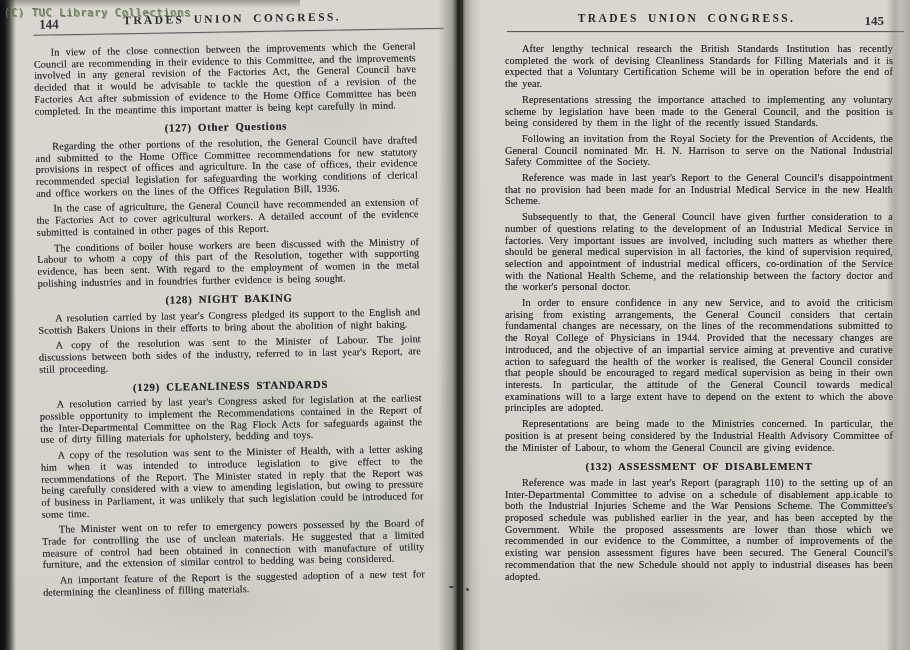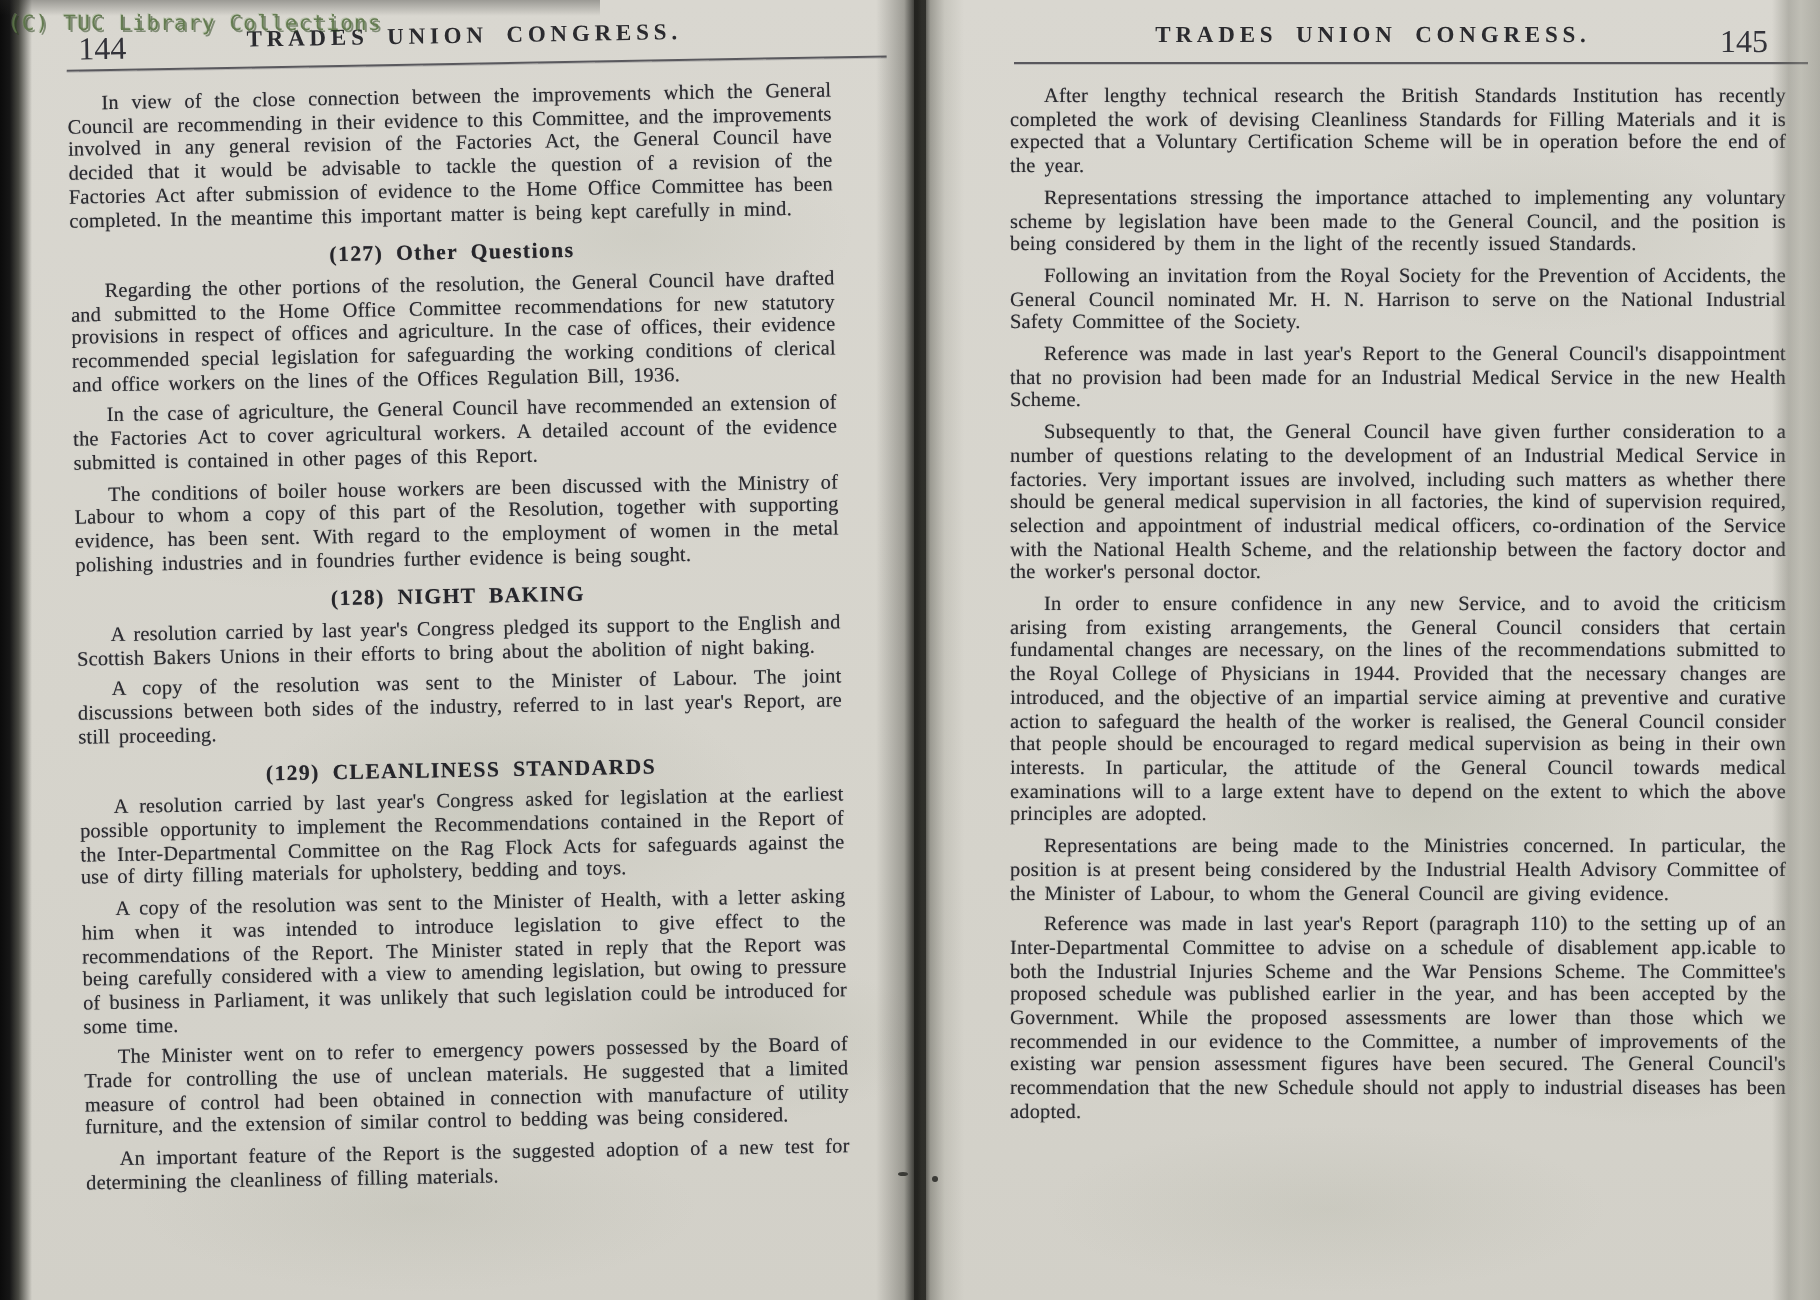--- a/index.html
+++ b/index.html
@@ -28,21 +28,21 @@
   .tilt-left{transform:rotate(-1deg);transform-origin:55% 0;}
 
   
   .page-header{position:relative;height:16px;margin-top:12px;}
   .header-title{
     display:block;text-align:center;
     font-weight:bold;font-size:11.5px;letter-spacing:2.4px;
     color:#2b2b2f;word-spacing:4px;
   }
   .page-num{
-    position:absolute;top:1px;font-weight:normal;font-size:16px;color:#33333a;
+    position:absolute;top:1px;font-weight:bold;font-size:13px;color:#33333a;
   }
   .page-num.num-left{left:32px;}
   .page-num.num-right{right:26px;text-align:right;}
   .rule{height:0;border-top:1.6px solid #43434a;margin-top:3px;opacity:.85;}
   .rule-left{margin-left:26px;margin-right:14px;box-shadow:0 .5px 0 rgba(60,60,70,.25);}
   .rule-right{margin-left:44px;margin-right:6px;box-shadow:0 .5px 0 rgba(60,60,70,.25);}
 
   
   .body-col{
     margin-top:11px;
@@ -141,20 +141,21 @@
       </div>
       <div class="rule rule-right"></div>
       <div class="body-col body-right" id="right-body">
           <p>After lengthy technical research the British Standards Institution has recently completed the work of devising Cleanliness Standards for Filling Materials and it is expected that a Voluntary Certification Scheme will be in operation before the end of the year.</p>
           <p>Representations stressing the importance attached to implementing any voluntary scheme by legislation have been made to the General Council, and the position is being considered by them in the light of the recently issued Standards.</p>
           <p>Following an invitation from the Royal Society for the Prevention of Accidents, the General Council nominated Mr. H. N. Harrison to serve on the National Industrial Safety Committee of the Society.</p>
           <p>Reference was made in last year's Report to the General Council's disappointment that no provision had been made for an Industrial Medical Service in the new Health Scheme.</p>
           <p>Subsequently to that, the General Council have given further consideration to a number of questions relating to the development of an Industrial Medical Service in factories.  Very important issues are involved, including such matters as whether there should be general medical supervision in all factories, the kind of supervision required, selection and appointment of industrial medical officers, co-ordination of the Service with the National Health Scheme, and the relationship between the factory doctor and the worker's personal doctor.</p>
           <p>In order to ensure confidence in any new Service, and to avoid the criticism arising from existing arrangements, the General Council considers that certain fundamental changes are necessary, on the lines of the recommendations submitted to the Royal College of Physicians in 1944.  Provided that the necessary changes are introduced, and the objective of an impartial service aiming at preventive and curative action to safeguard the health of the worker is realised, the General Council consider that people should be encouraged to regard medical supervision as being in their own interests.  In particular, the attitude of the General Council towards medical examinations will to a large extent have to depend on the extent to which the above principles are adopted.</p>
           <p>Representations are being made to the Ministries concerned.  In particular, the position is at present being considered by the Industrial Health Advisory Committee of the Minister of Labour, to whom the General Council are giving evidence.</p>
+          <h3>(132) ASSESSMENT OF DISABLEMENT</h3>
           <p>Reference was made in last year's Report (paragraph 110) to the setting up of an Inter-Departmental Committee to advise on a schedule of disablement app.icable to both the Industrial Injuries Scheme and the War Pensions Scheme. The Committee's proposed schedule was published earlier in the year, and has been accepted by the Government.  While the proposed assessments are lower than those which we recommended in our evidence to the Committee, a number of improvements of the existing war pension assessment figures have been secured.  The General Council's recommendation that the new Schedule should not apply to industrial diseases has been adopted.</p>
         </div>
     </div>
   </div>
 
   <div class="watermark">(C) TUC Library Collections</div>
   <div class="edge-left"></div>
   <div class="gutter"></div>
   <div class="edge-right"></div>
   <div class="top-smudge"></div>

